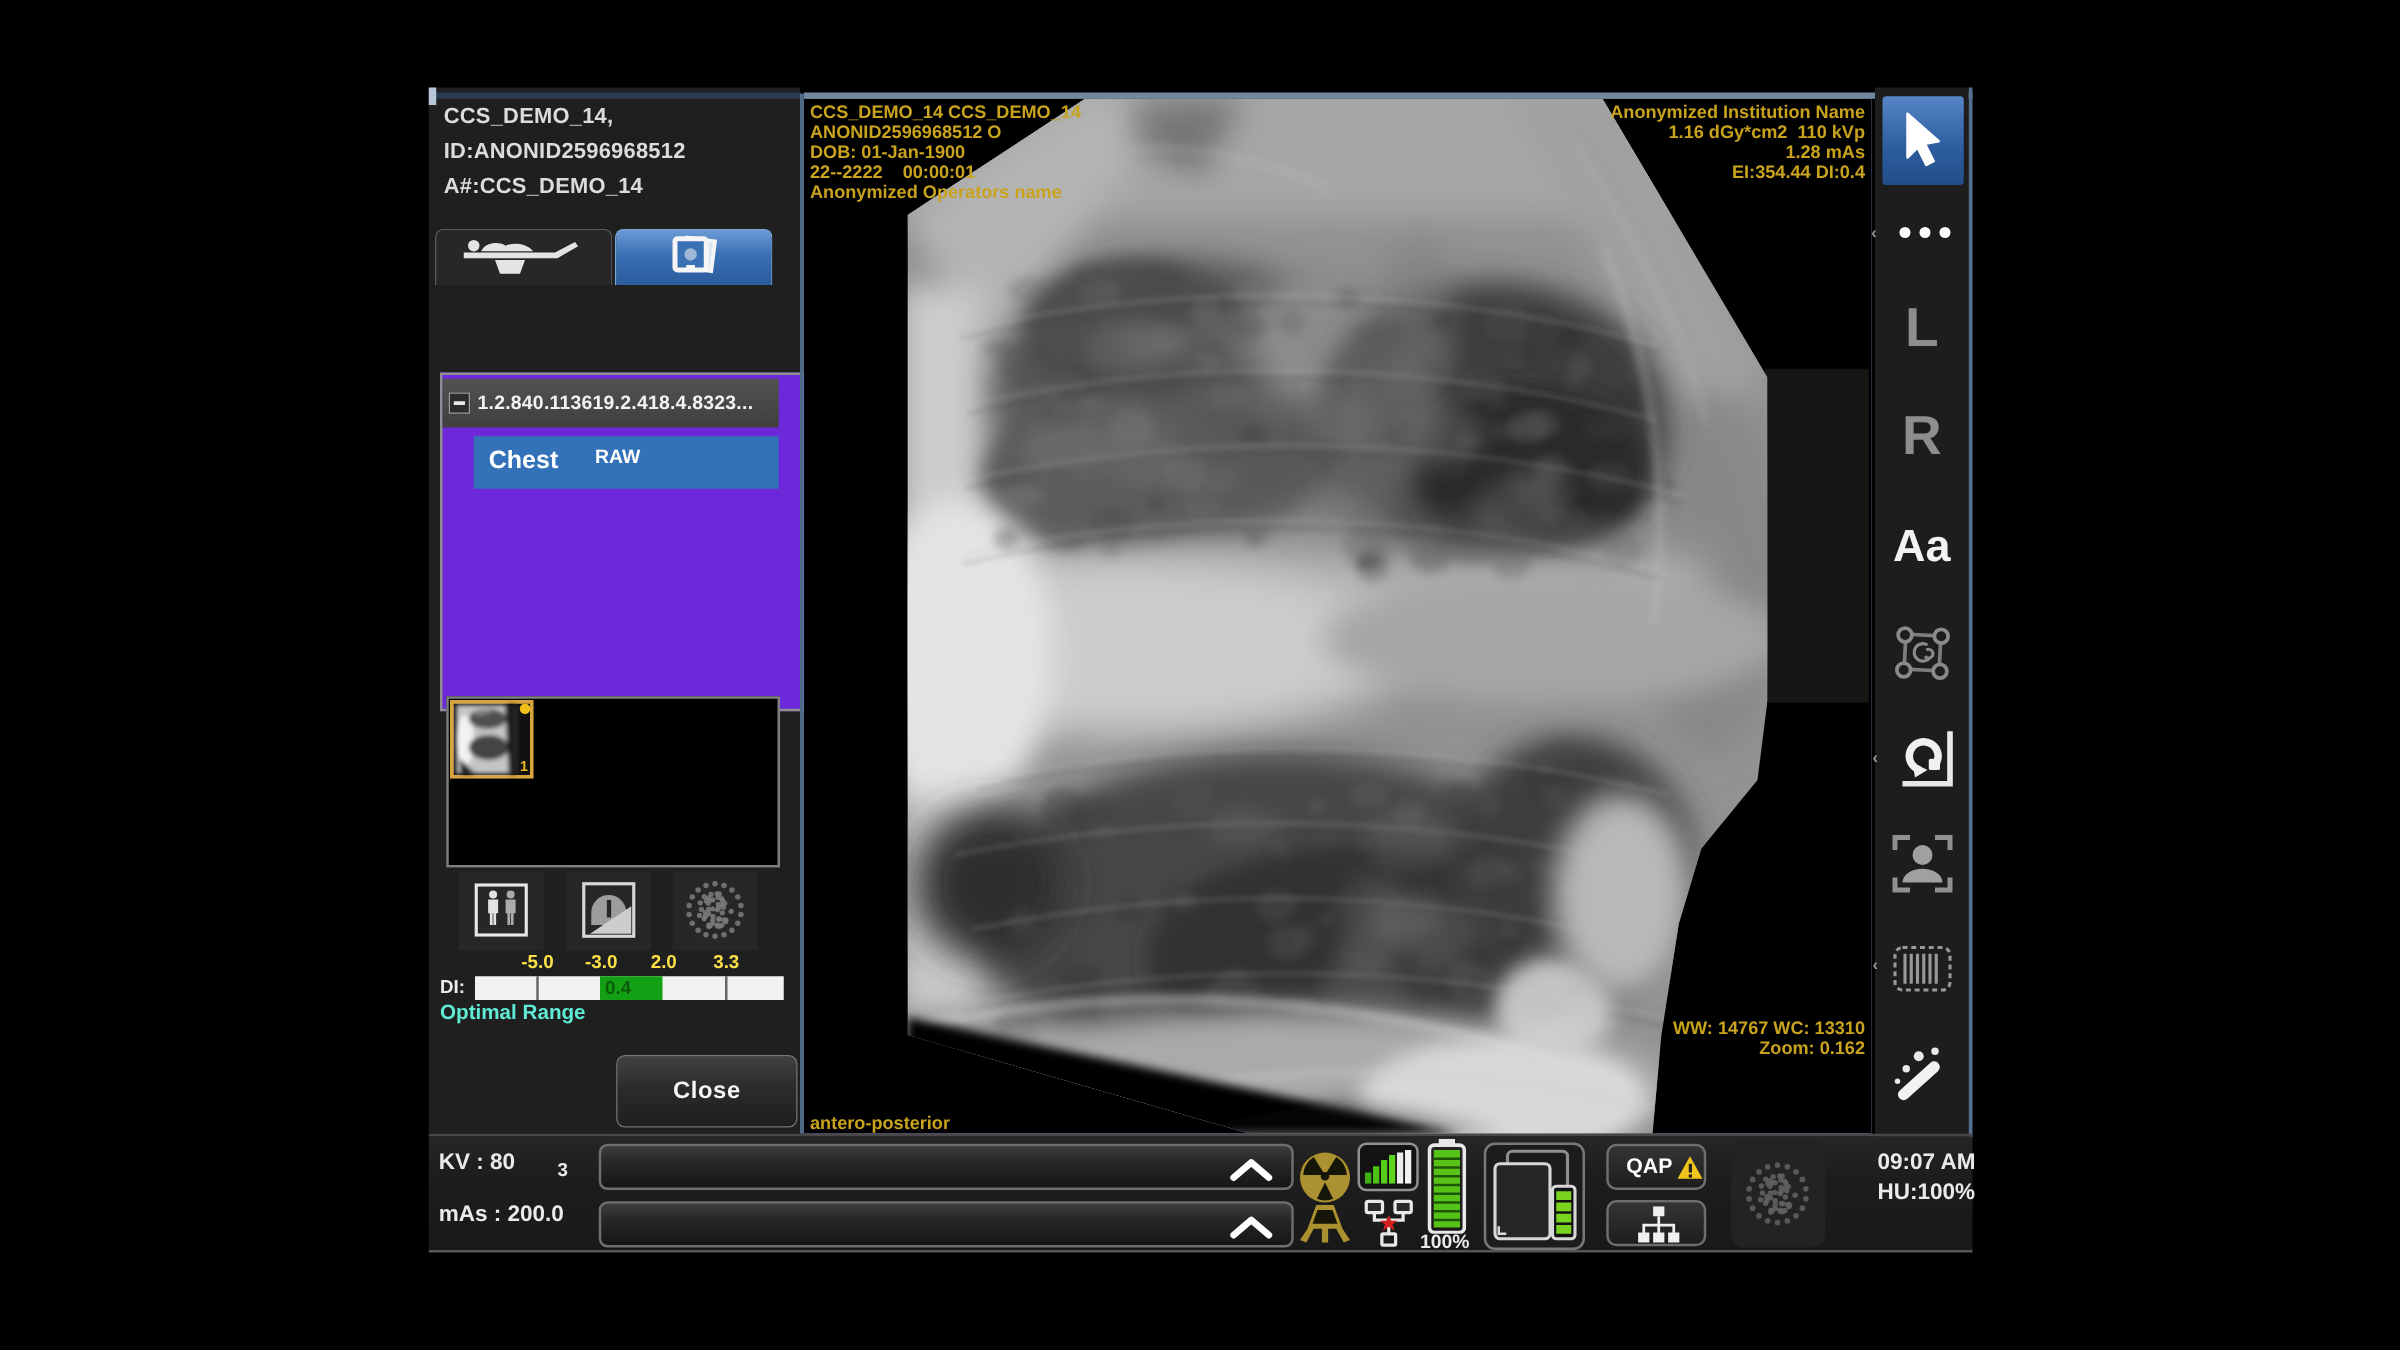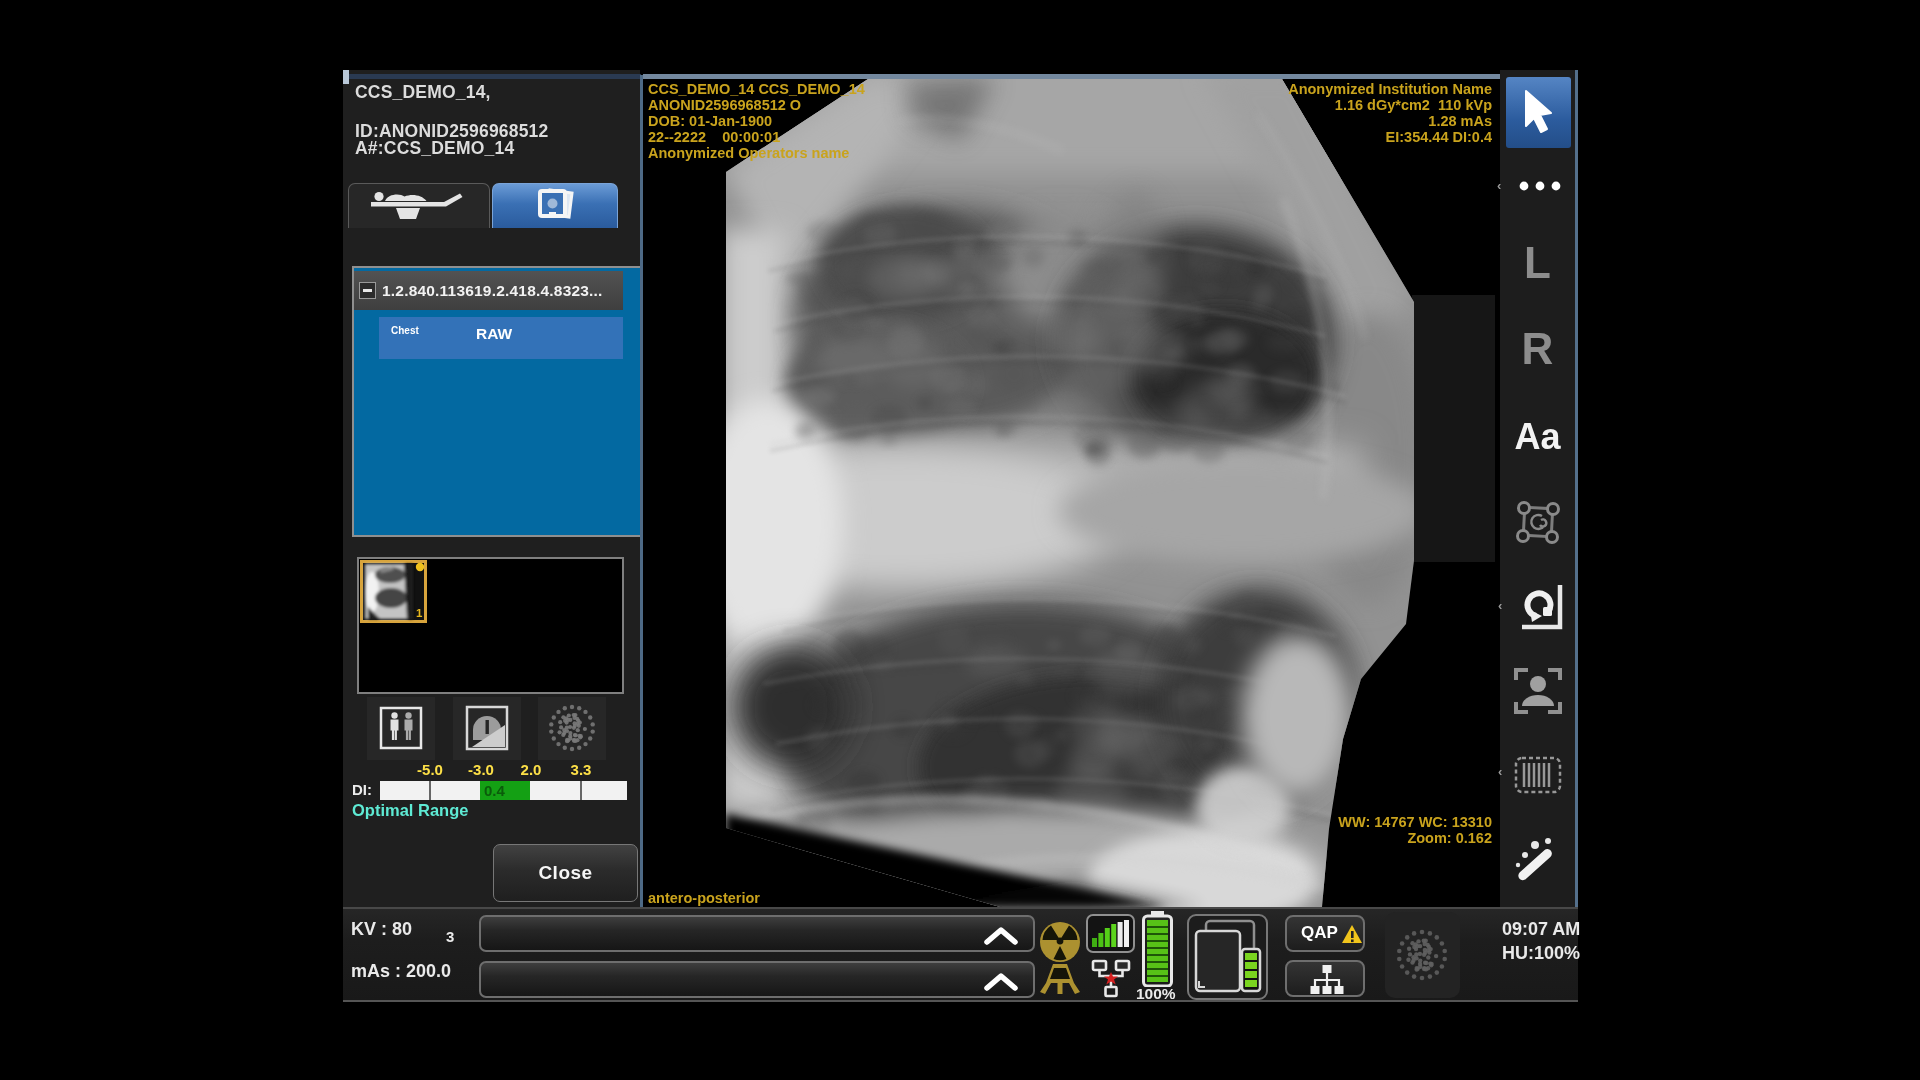--- a/index.html
+++ b/index.html
@@ -15,28 +15,28 @@
   #blueline-r{position:absolute;left:1232px;top:0px;width:3px;height:840px;background:#54708c;}
   #bbar{position:absolute;left:0px;top:837px;width:1235px;height:95px;background:linear-gradient(#262626,#1d1d1d 35%,#191919);
      border-top:2px solid #484848;border-bottom:2px solid #555;box-sizing:border-box;}
   .ptxt{position:absolute;color:#dcdcdc;font-weight:bold;font-size:17.5px;letter-spacing:0.2px;white-space:nowrap;}
   .tab{position:absolute;top:113px;height:45px;border-radius:7px 7px 0 0;box-sizing:border-box;}
   #tab1{left:5px;width:142px;background:#272727;border:1px solid #5a5a5a;border-bottom:none;}
   #tab2{left:149px;width:126px;background:linear-gradient(#6b9bd6,#3a70b4 45%,#2a5b9d);border:1px solid #7aa4d8;border-bottom:none;}
   #drop{position:absolute;left:8px;top:167px;width:276px;height:37px;border-radius:5px;
      background:linear-gradient(#4e4e4e,#2e2e2e 40%,#191919);border:1px solid #8a8a8a;box-sizing:border-box;}
   #drop .lbl{position:absolute;left:12px;top:7px;font-size:18px;color:#e0e0e0;letter-spacing:0.5px;}
-  #treebox{position:absolute;left:9px;top:196px;width:322px;height:271px;background:#0369a1;
+  #treebox{position:absolute;left:9px;top:228px;width:322px;height:271px;background:#6d28d9;
      border:2px solid #8f8f8f;box-sizing:border-box;}
   #treehdr{position:absolute;left:0px;top:3px;width:269px;height:39px;background:linear-gradient(#525252,#3f3f3f);}
   #minus{position:absolute;left:5px;top:11px;width:17px;height:17px;background:#2c2c2c;border:1px solid #9a9a9a;box-sizing:border-box;}
   #minus:after{content:"";position:absolute;left:3px;top:6px;width:9px;height:3px;background:#e8e8e8;}
   #uid{position:absolute;left:28px;top:11px;font-size:15.5px;font-weight:bold;color:#f2f2f2;letter-spacing:0.2px;}
   #bluerow{position:absolute;left:25px;top:49px;width:244px;height:42px;background:#3372b8;}
-  #bluerow .c1{position:absolute;left:12px;top:8px;font-size:10px;font-weight:bold;color:#fff;}
+  #bluerow .c1{position:absolute;left:12px;top:8px;font-size:20px;font-weight:bold;color:#fff;}
   #bluerow .c2{position:absolute;left:97px;top:8px;font-size:15.5px;font-weight:bold;color:#fff;}
   #thumbbox{position:absolute;left:14px;top:487px;width:267px;height:137px;background:#000;border:2px solid #7f7f7f;box-sizing:border-box;}
   .iconbtn{position:absolute;top:627px;width:68px;height:63px;background:#272727;}
   #dinums{position:absolute;top:691px;left:0;width:297px;height:17px;}
   .dinum{position:absolute;font-size:15px;font-weight:bold;color:#fde047;transform:translateX(-50%);}
   #dilbl{position:absolute;left:9px;top:711px;font-size:15px;font-weight:bold;color:#ececec;}
   #dibar{position:absolute;left:37px;top:711px;width:247px;height:19px;background:#f2f2f2;}
   .tick{position:absolute;top:0;width:2px;height:19px;background:#666;}
   #digreen{position:absolute;left:100px;top:0;width:50px;height:19px;background:#14a014;}
   #digreen span{position:absolute;left:4px;top:1px;font-size:15px;font-weight:bold;color:#0b5b0b;}
@@ -51,21 +51,21 @@
      background:linear-gradient(#343434,#1d1d1d);border:2px solid #6e6e6e;}
   .tbicon{position:absolute;left:0;width:75px;text-align:center;color:#8a8a8a;font-weight:bold;}
   #curbtn{position:absolute;left:6px;top:7px;width:65px;height:71px;border-radius:3px;
      background:linear-gradient(#5585c4,#2c5c9e 60%,#234e88);}
 </style>
 </head>
 <body>
 <div id="ui">
   <div id="lpanel">
     <div class="ptxt" style="left:12px;top:12px;">CCS_DEMO_14,</div>
-    <div class="ptxt" style="left:12px;top:40px;margin-top:11px;">ID:ANONID2596968512</div>
+    <div class="ptxt" style="left:12px;top:40px;">ID:ANONID2596968512</div>
     <div class="ptxt" style="left:12px;top:68px;">A#:CCS_DEMO_14</div>
     <div class="tab" id="tab1">
       <svg width="140" height="43" viewBox="0 0 140 43">
         <g fill="#e4e4e4">
           <circle cx="30" cy="12.5" r="4.6"></circle>
           <path d="M36 17 C 39 9.5 51 9 55.5 12.5 C 63 9.5 73 11 77.5 17 Z"></path>
           <path d="M22 18 L 95 18 L 111 9.5 L 113.5 13 L 97 22.5 L 22 22.5 Z"></path>
           <path d="M47 24 L 71 24 L 67 35 L 51 35 Z"></path>
         </g>
       </svg>

